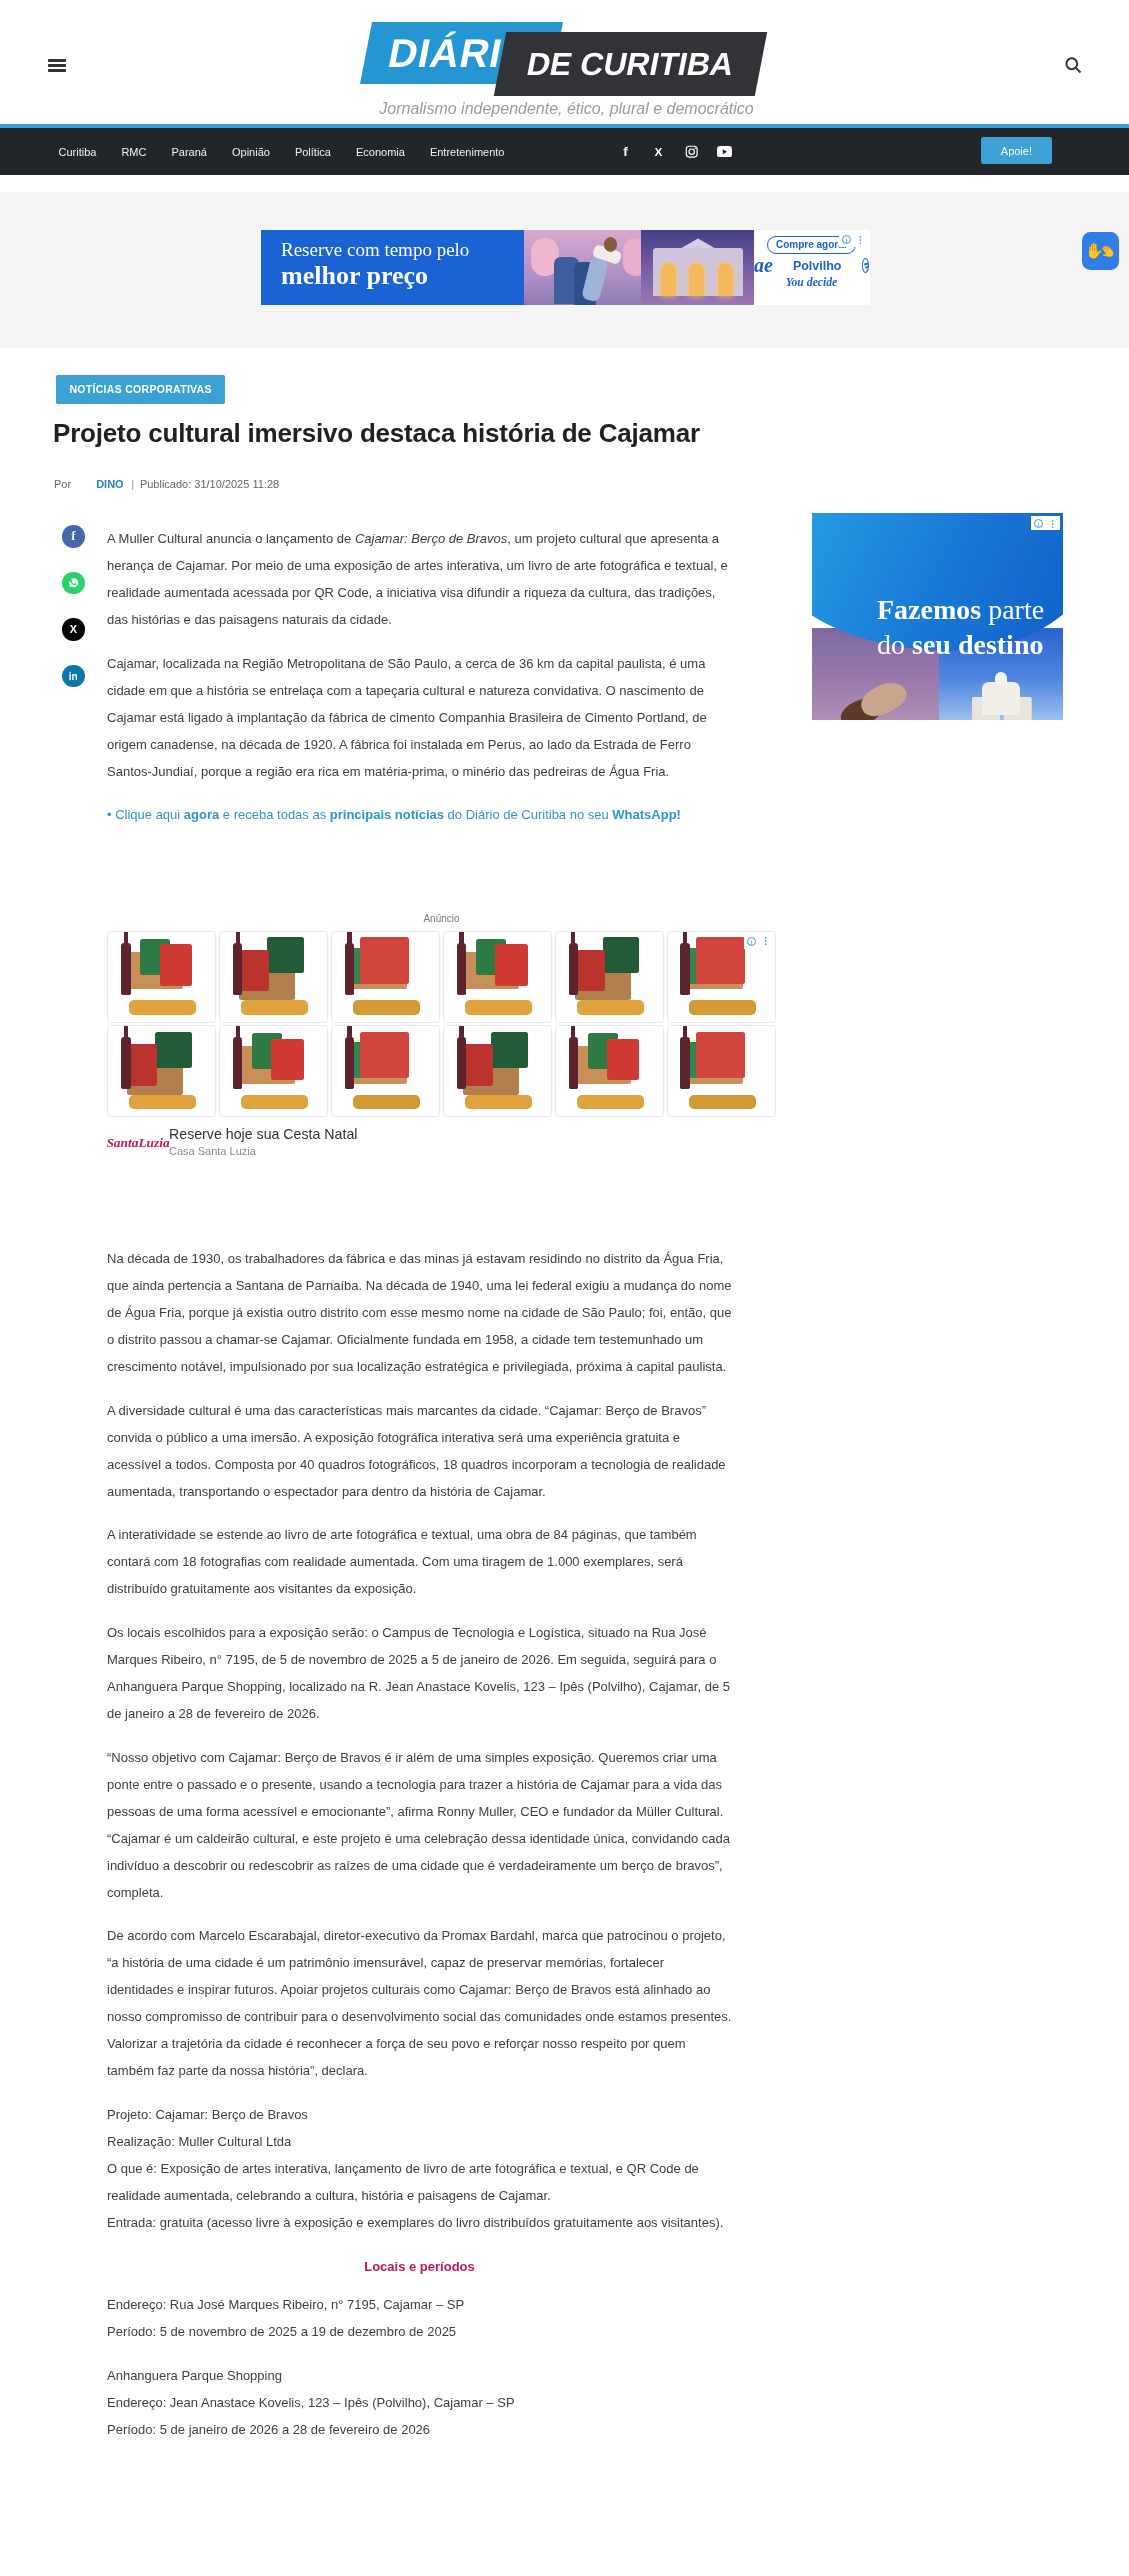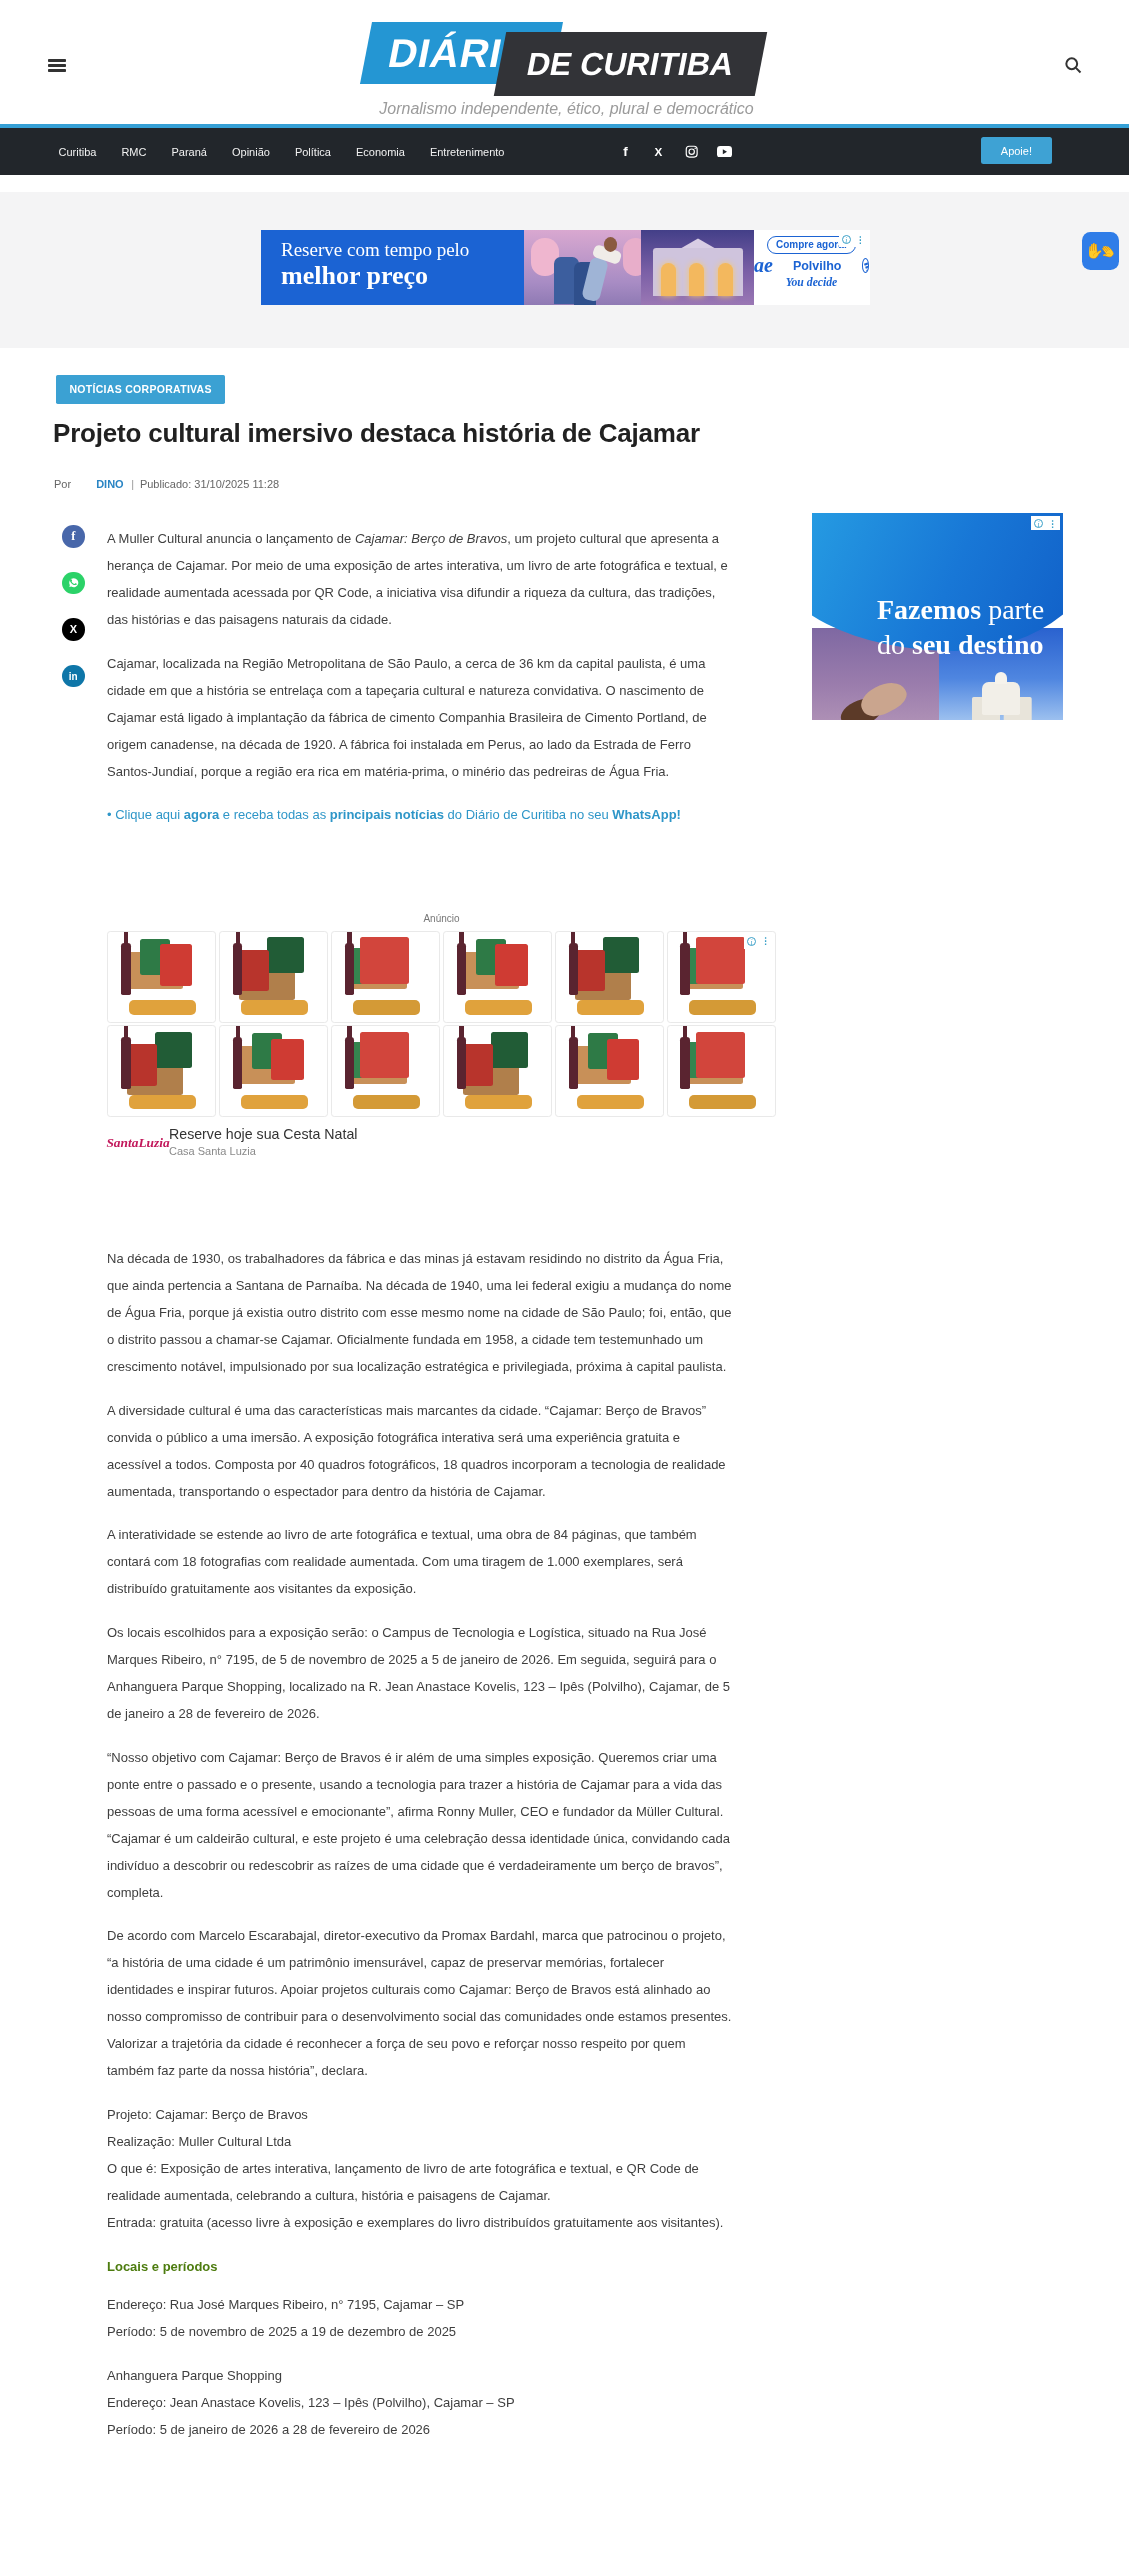--- a/index.html
+++ b/index.html
@@ -95,21 +95,21 @@
   .share.wa { background:#2bd268; }
   .share.tw { background:#000; font-weight:bold; font-size:11px; }
   .share.li { background:#0e76a8; font-weight:bold; font-size:10px; }
 
   .text-col { position:absolute; left:107px; top:525px; width:625px; font-size:13px; line-height:27px; color:#3f3f3f; }
   .text-col p { margin-bottom:16.7px; }
   .wa-line { color:#2e96c8; }
   .wa-line b { font-weight:bold; }
   .info-block div { line-height:27px; }
   .info-block { margin-bottom:16.7px; }
-  .loc-head { font-weight:bold; color:#4d7c0f; margin:13.4px 0 11.7px 0; }
+  .loc-head { font-weight:bold; color:#be185d; margin:13.4px 0 11.7px 0;text-align:center; }
   .loc-block { margin-bottom:16.7px; }
 
   
   .native-ad { position:relative; width:669px; margin:84px 0 84px 0; }
   .native-label { text-align:center; color:#777; font-size:10px; line-height:13.4px; margin-bottom:5px; }
   .grid { position:relative; display:grid; grid-template-columns:repeat(6,1fr); gap:2.5px; }
   .cell { position:relative; height:92px; background:#fff; border:0.8px solid #e9e9e9; border-radius:3.3px;
           overflow:hidden; cursor:pointer; }
   .cell i { position:absolute; display:block; }
   .cell .k { left:18%; top:22%; width:52%; height:42%; background:#c89058; border-radius:2.5px; }

